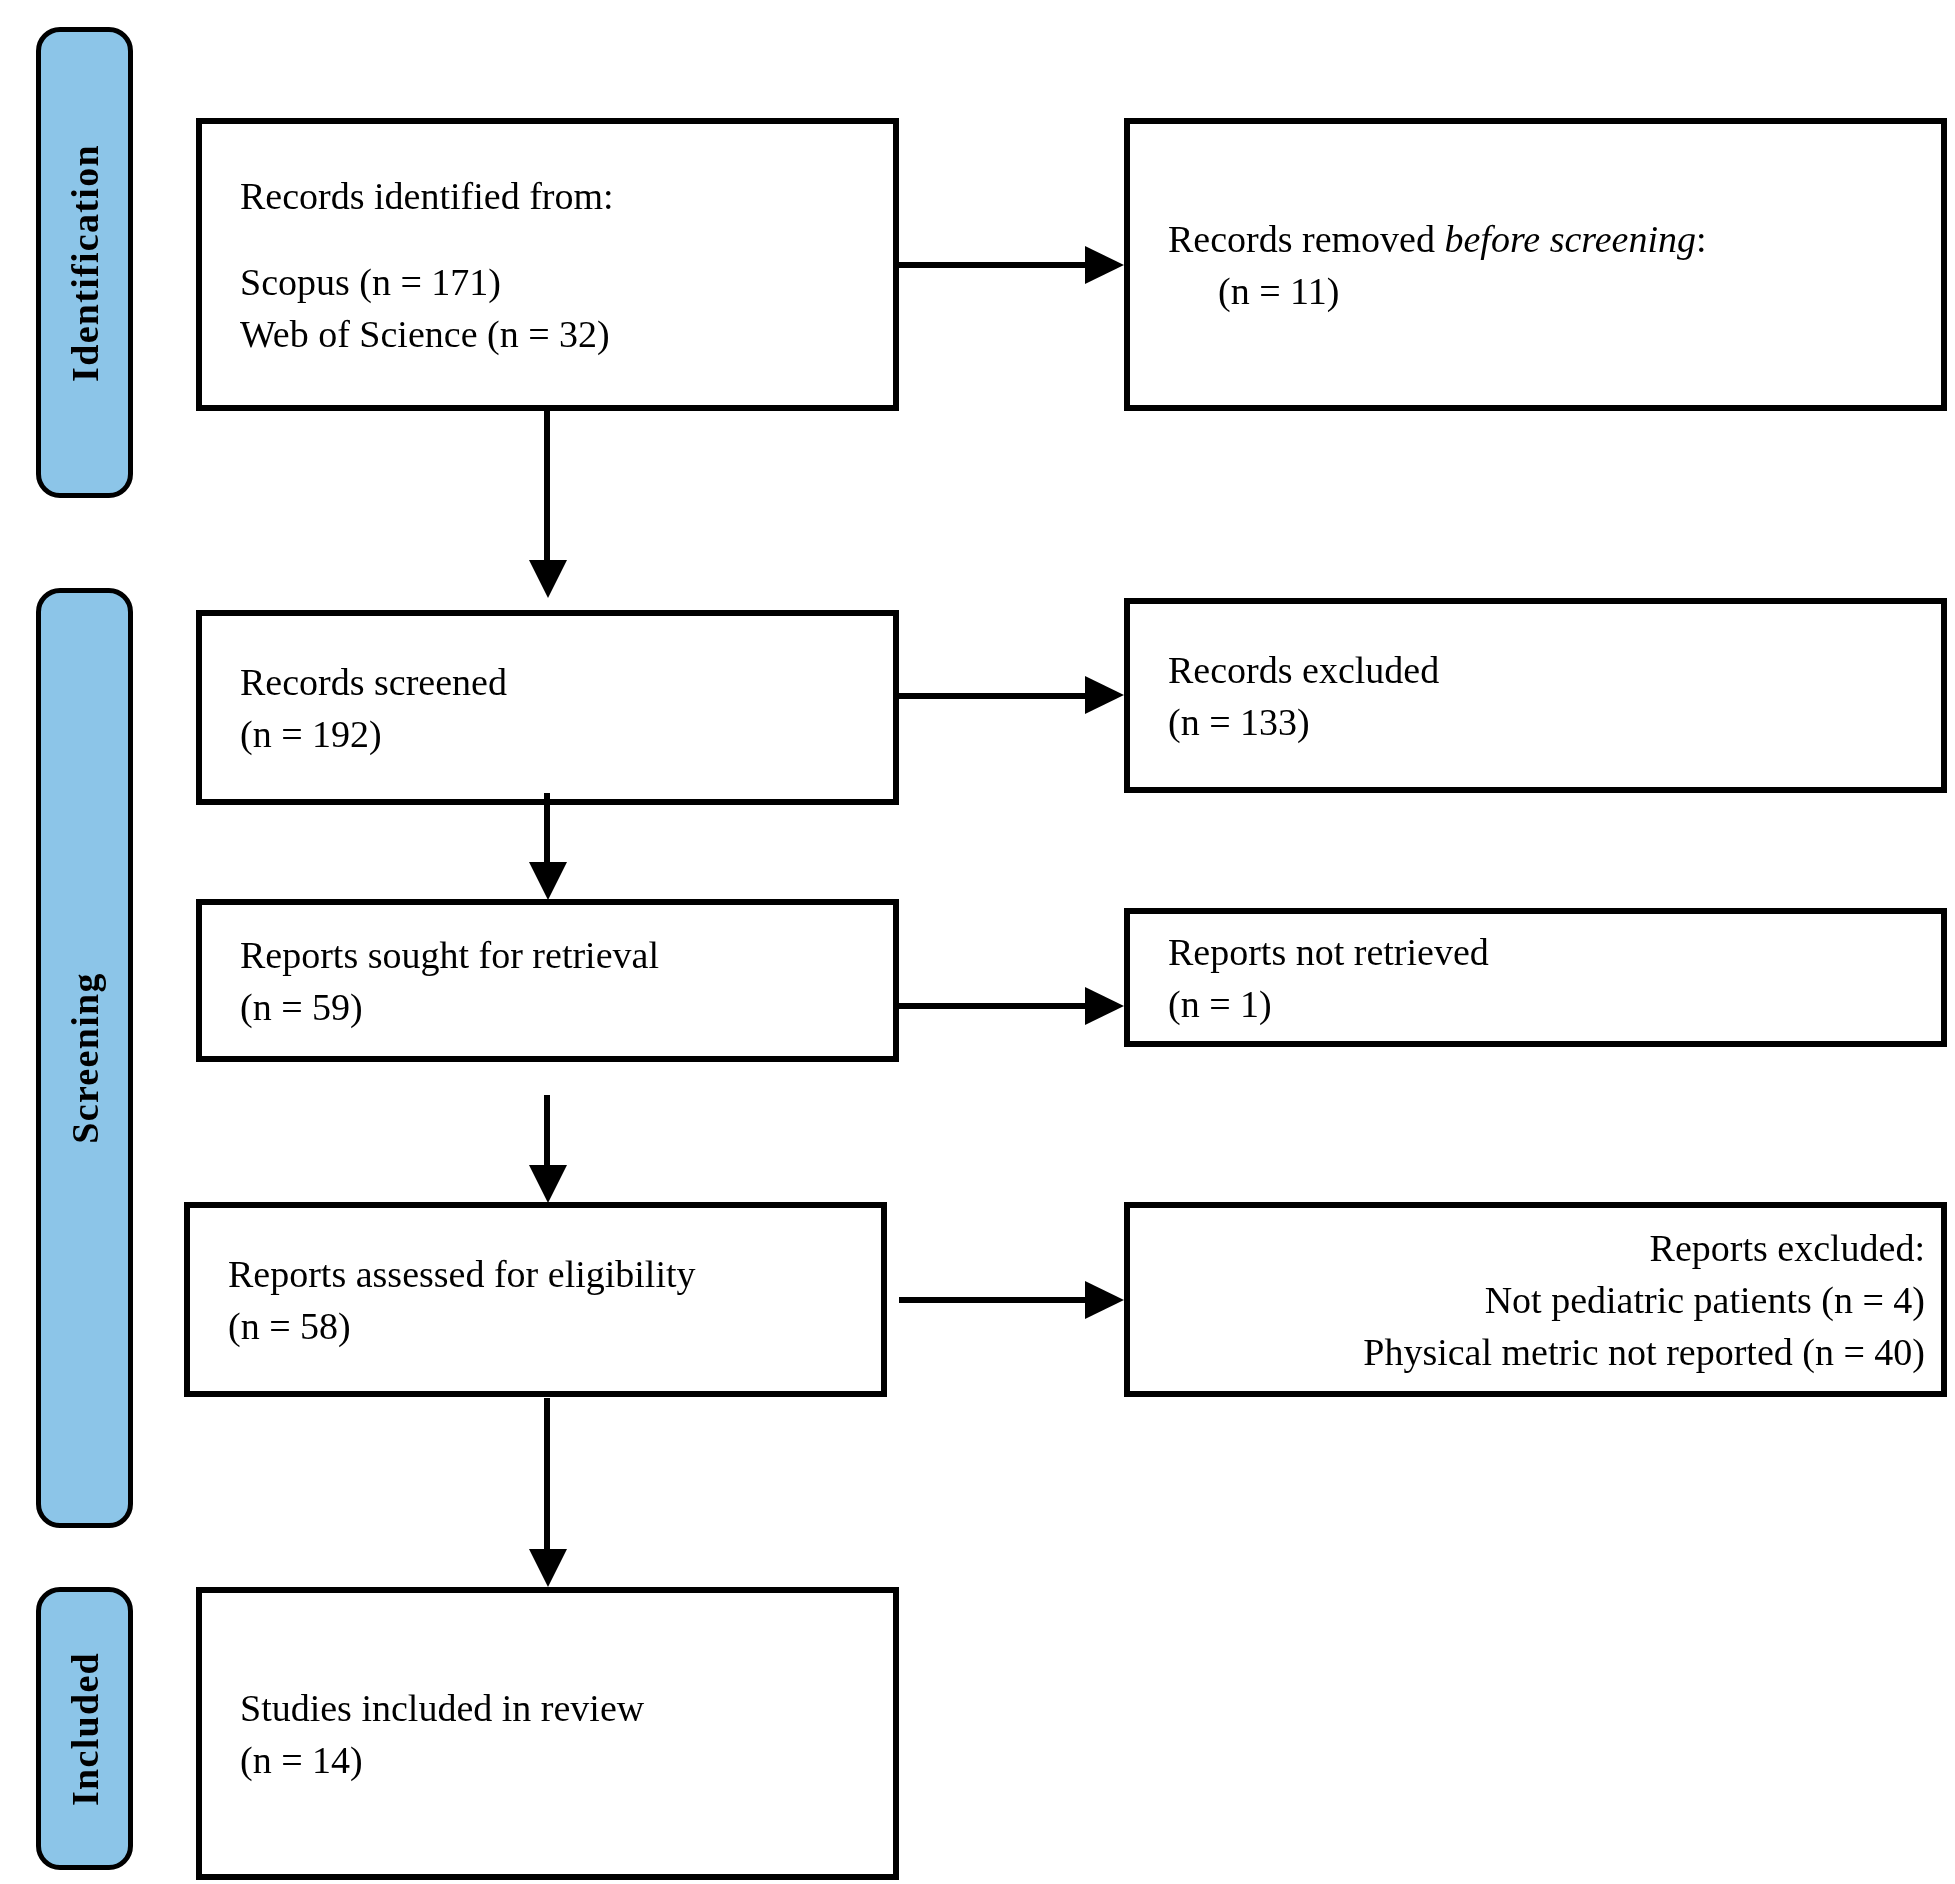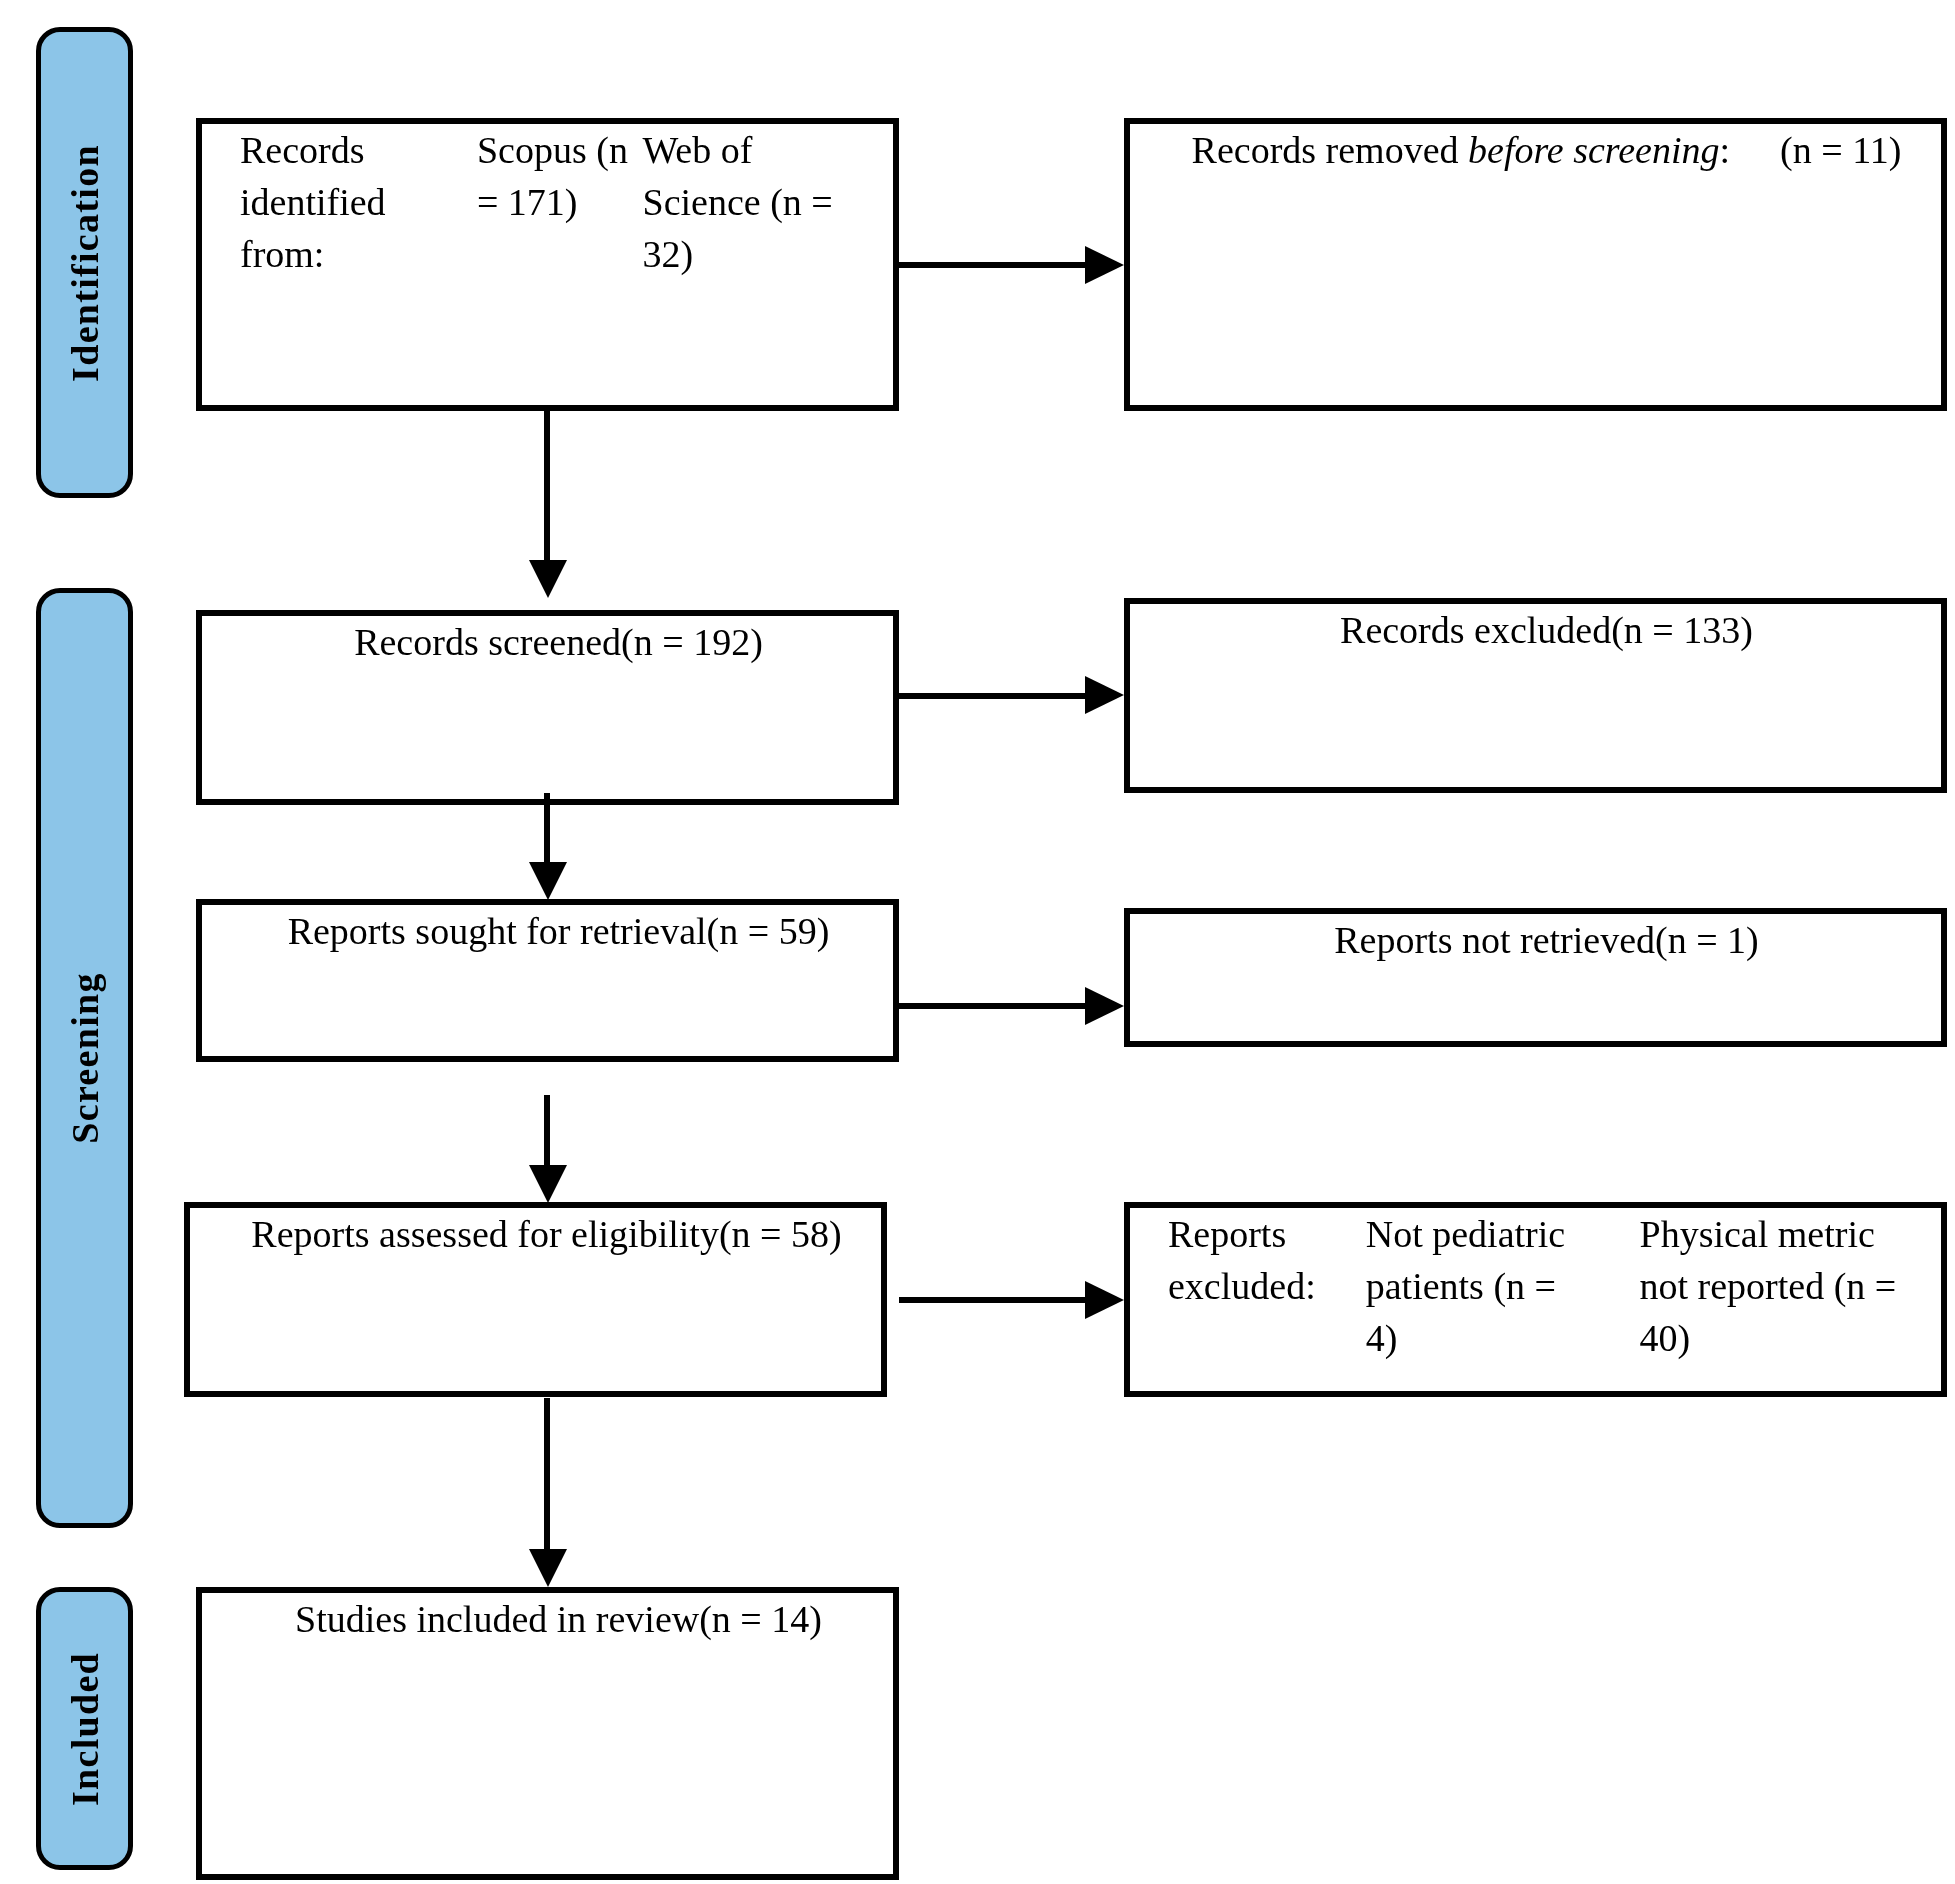--- a/index.html
+++ b/index.html
@@ -25,21 +25,21 @@
     font-weight:bold;
     font-size:38px;
     letter-spacing:1.3px;
   }
   
   .box{
     position:absolute;
     background:#fff;
     border:6px solid #000;
     box-sizing:border-box;
-    display:flex;flex-direction:row;justify-content:center;
+    display:flex;flex-direction:column;justify-content:center;
     font-size:38px;line-height:52px;
     padding-left:38px;padding-right:16px;
   }
   .box .indent{padding-left:50px;}
   .box .spacer{height:34px;}
   .em{font-style:italic;}
   
   .vline{position:absolute;width:6px;background:#000;}
   .hline{position:absolute;height:6px;background:#000;}
   .head-down{position:absolute;width:0;height:0;
@@ -94,21 +94,21 @@
   <div class="box" style="left:1124px;top:908px;width:823px;height:139px;">
     <div>Reports not retrieved</div>
     <div>(n = 1)</div>
   </div>
 
   <div class="box" style="left:184px;top:1202px;width:703px;height:195px;">
     <div>Reports assessed for eligibility</div>
     <div>(n = 58)</div>
   </div>
 
-  <div class="box" style="left:1124px;top:1202px;width:823px;height:195px;">
+  <div class="box" style="left:1124px;top:1202px;width:823px;height:195px;align-items:flex-end;">
     <div>Reports excluded:</div>
     <div class="indent">Not pediatric patients (n = 4)</div>
     <div class="indent">Physical metric not reported (n = 40)</div>
   </div>
 
   <div class="box" style="left:196px;top:1587px;width:703px;height:293px;">
     <div>Studies included in review</div>
     <div>(n = 14)</div>
   </div>
 

